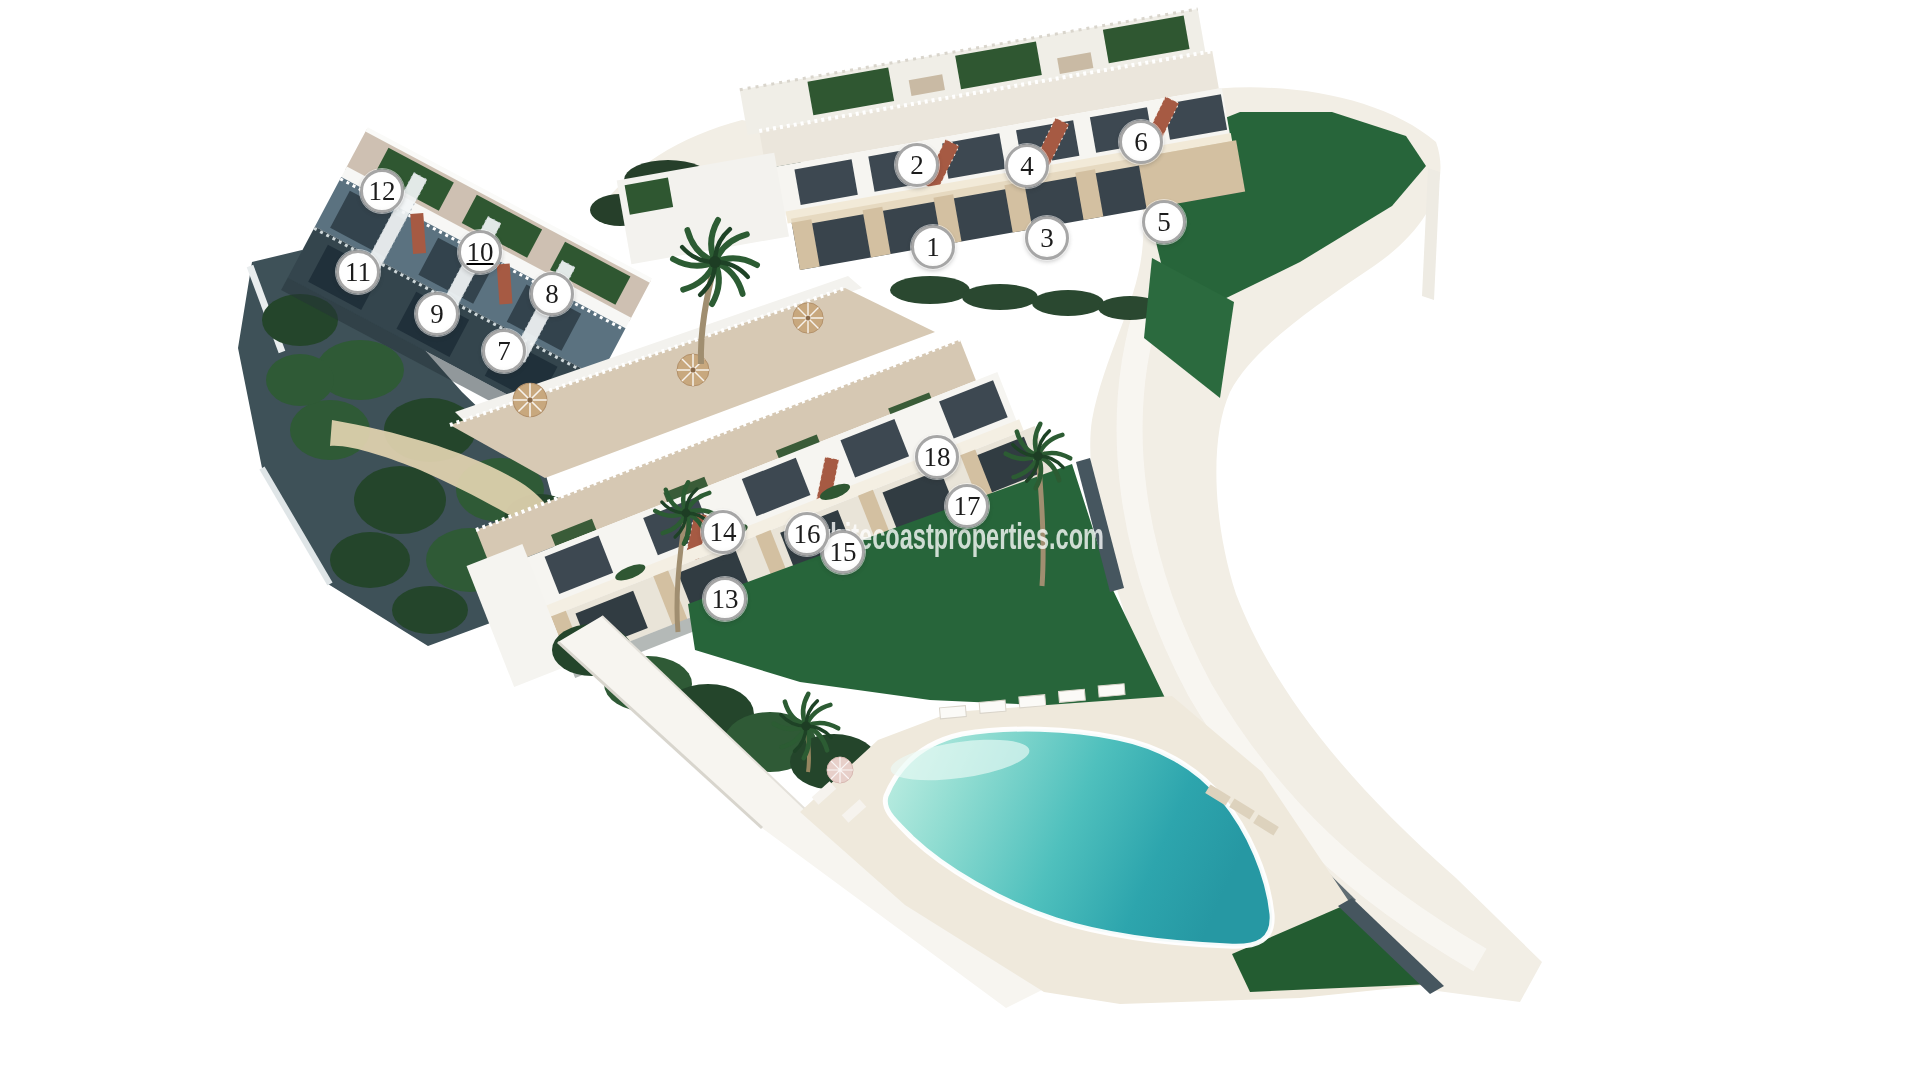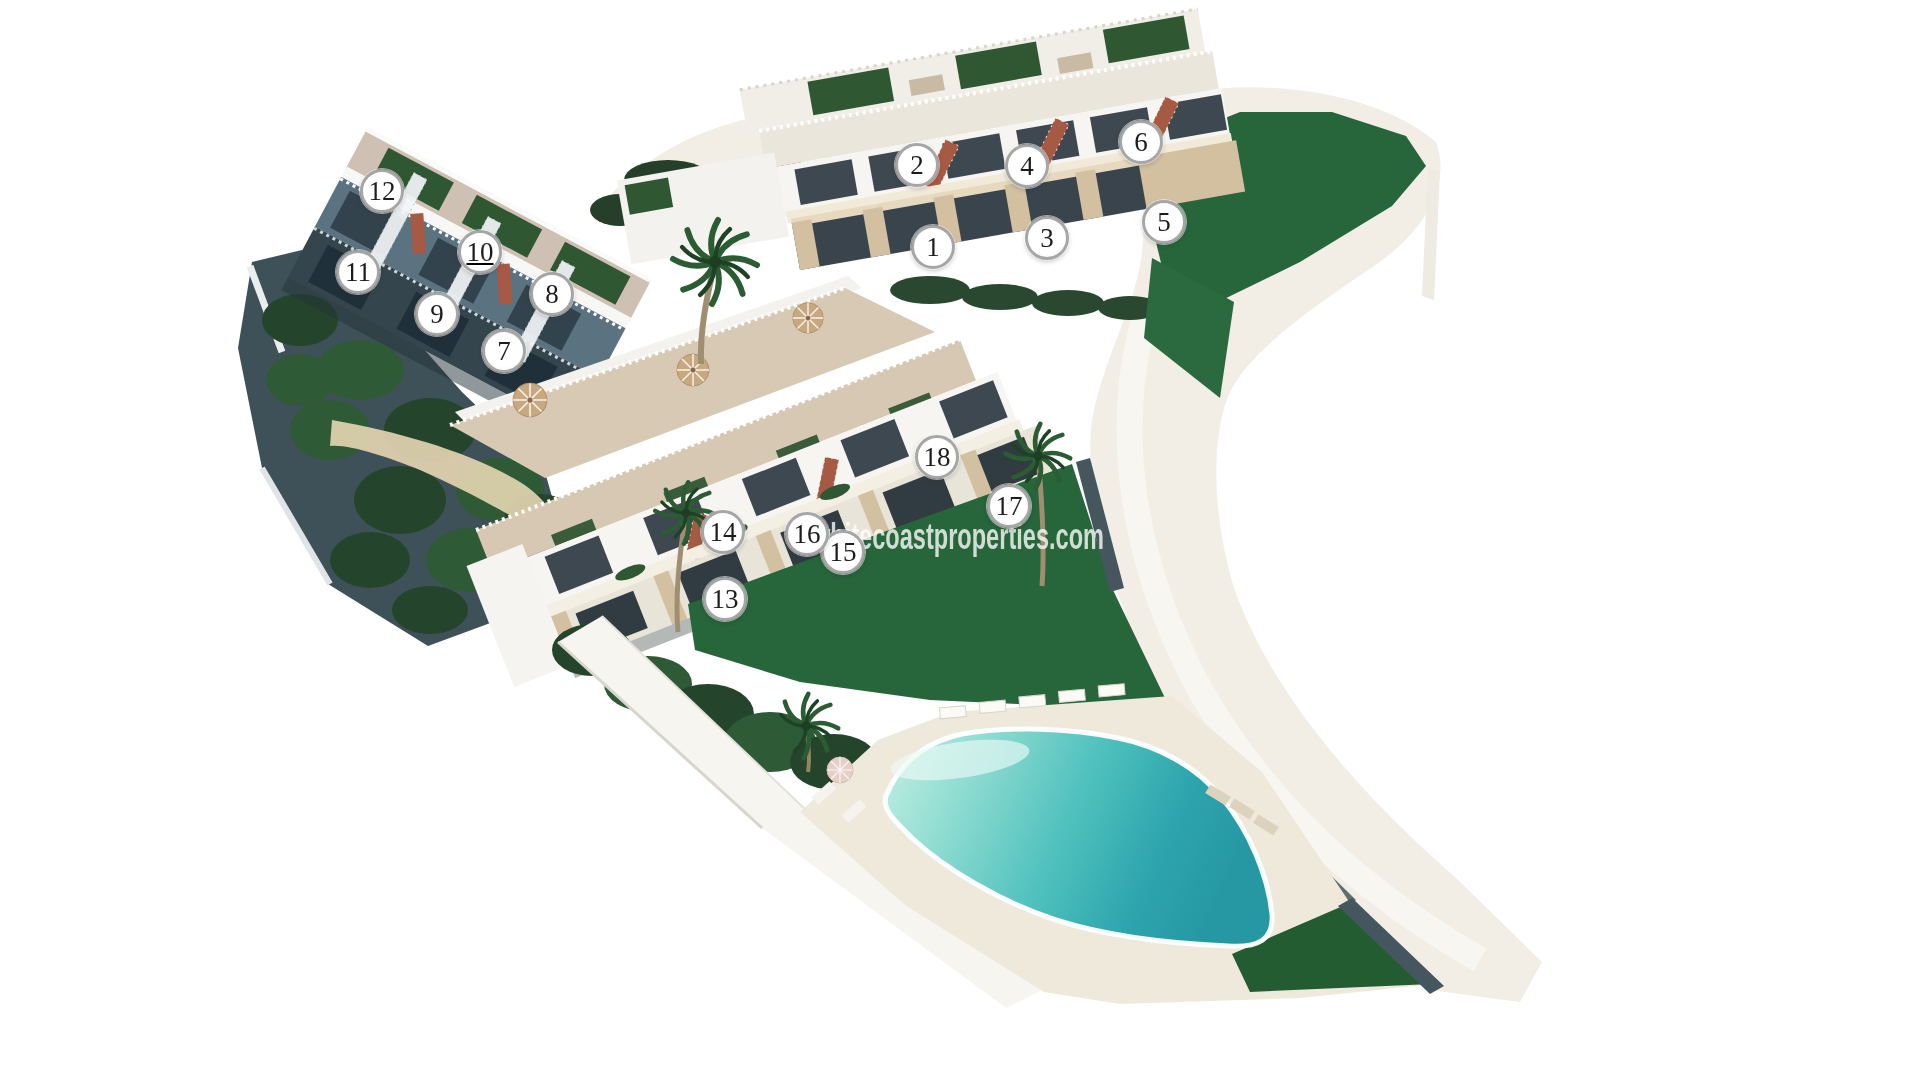--- a/index.html
+++ b/index.html
@@ -352,20 +352,20 @@
   </div>
       <div class="marker" style="left: 723px; top: 532px; width: 44px; height: 44px;">
     <span class="marker-label">14</span>
   </div>
       <div class="marker" style="left: 843px; top: 552px; width: 44px; height: 44px;">
     <span class="marker-label">15</span>
   </div>
       <div class="marker" style="left: 807px; top: 534px; width: 44px; height: 44px;">
     <span class="marker-label">16</span>
   </div>
-      <div class="marker" style="left: 1009px; top: 506px; width: 44px; height: 44px;">
+      <div class="marker" style="left: 967px; top: 506px; width: 44px; height: 44px;">
     <span class="marker-label">17</span>
   </div>
       <div class="marker" style="left: 937px; top: 457px; width: 44px; height: 44px;">
     <span class="marker-label">18</span>
   </div>
     </div>
 </div>
 
 </body></html>

